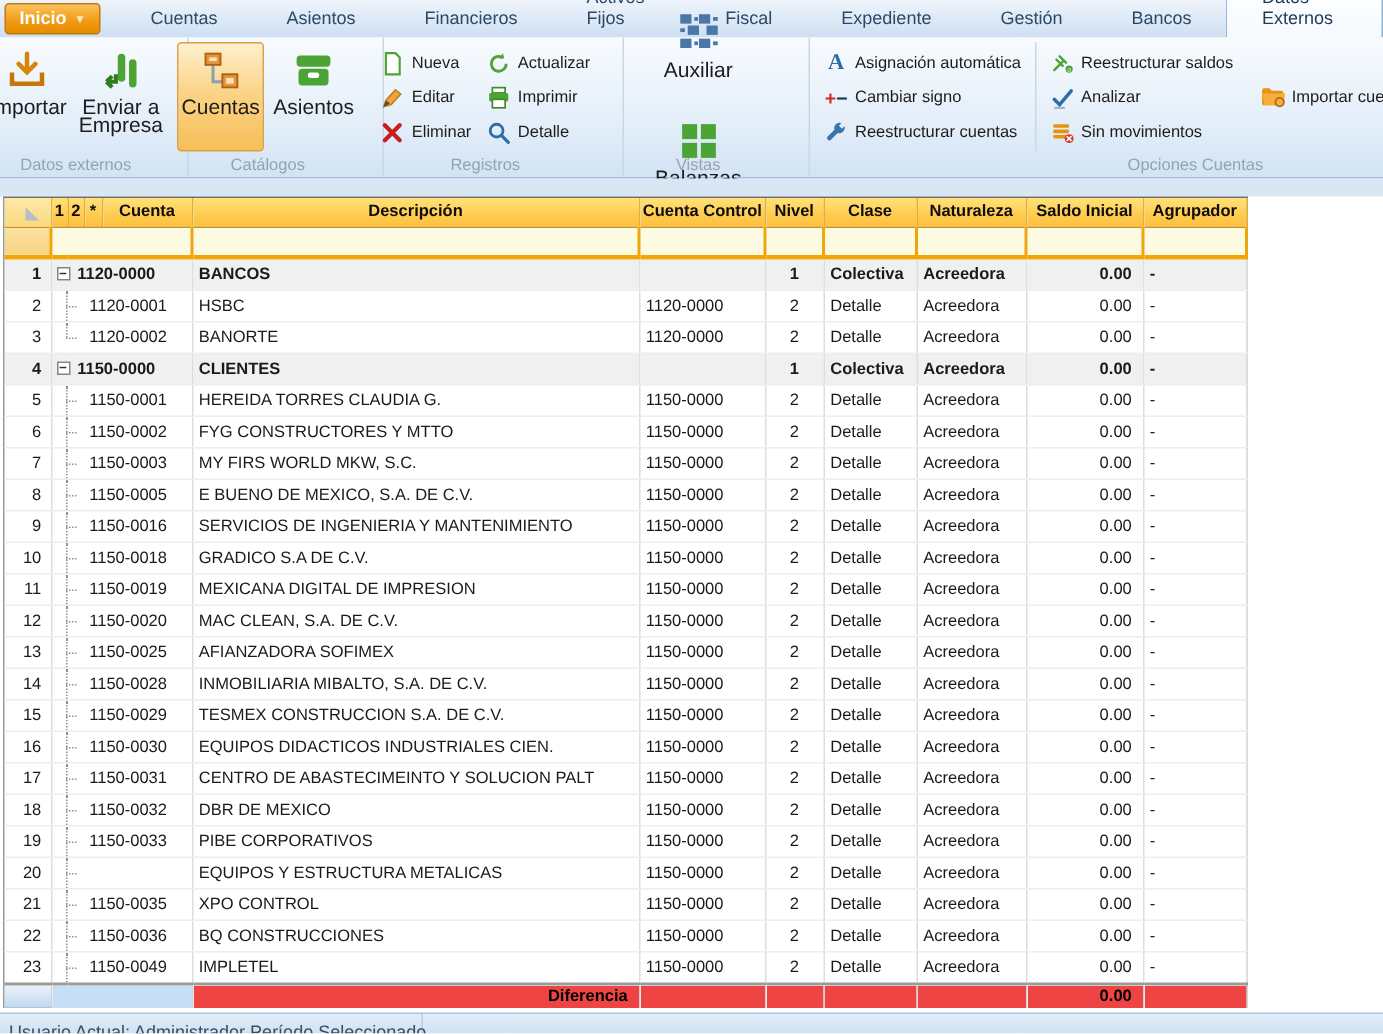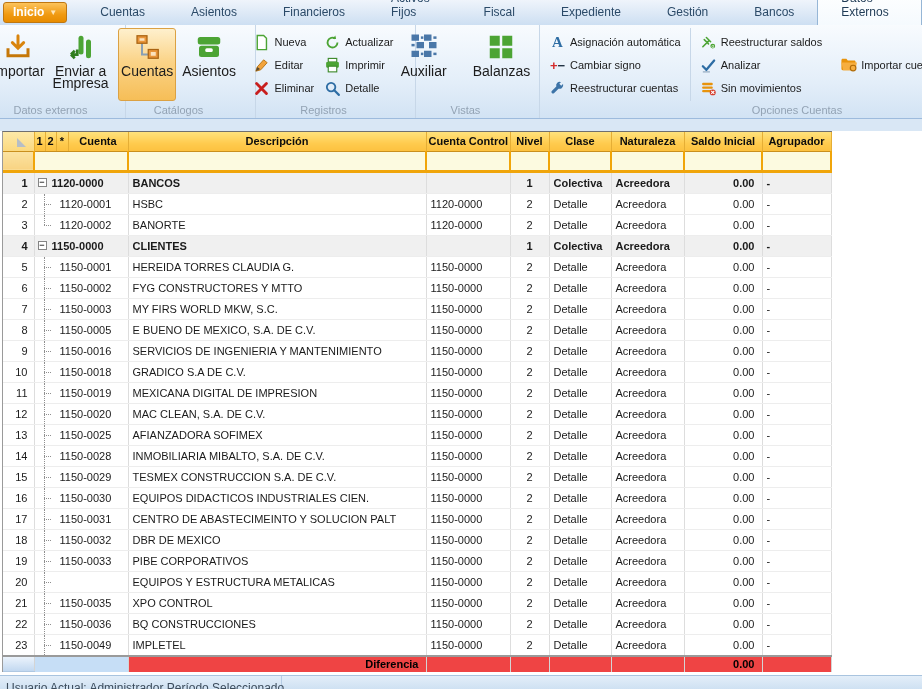--- a/index.html
+++ b/index.html
@@ -228,21 +228,21 @@
               </svg>
           </span>
           <span>Detalle</span>
         </div>
       </div>
     </div>
     <div class="rgroup-label">Registros</div>
   </div>
 
   <div class="rgroup g4">
-    <div class="gcontent" style="justify-content:center;gap:20px;">
+    <div class="gcontent" style="justify-content:center;gap:20px;flex-direction:column;">
       <div class="bigbtn">
         <span class="ic">
           <svg viewBox="0 0 24 24">
               <g fill="#4A77A8">
                 <rect x="2" y="2" width="6" height="5"></rect>
                 <rect x="12" y="2" width="6" height="5"></rect>
                 <rect x="9.5" y="3.5" width="2" height="2"></rect>
                 <rect x="19.5" y="3.5" width="2.5" height="2"></rect>
                 <rect x="2" y="9.5" width="2.5" height="2"></rect>
                 <rect x="6" y="8" width="6" height="5"></rect>

